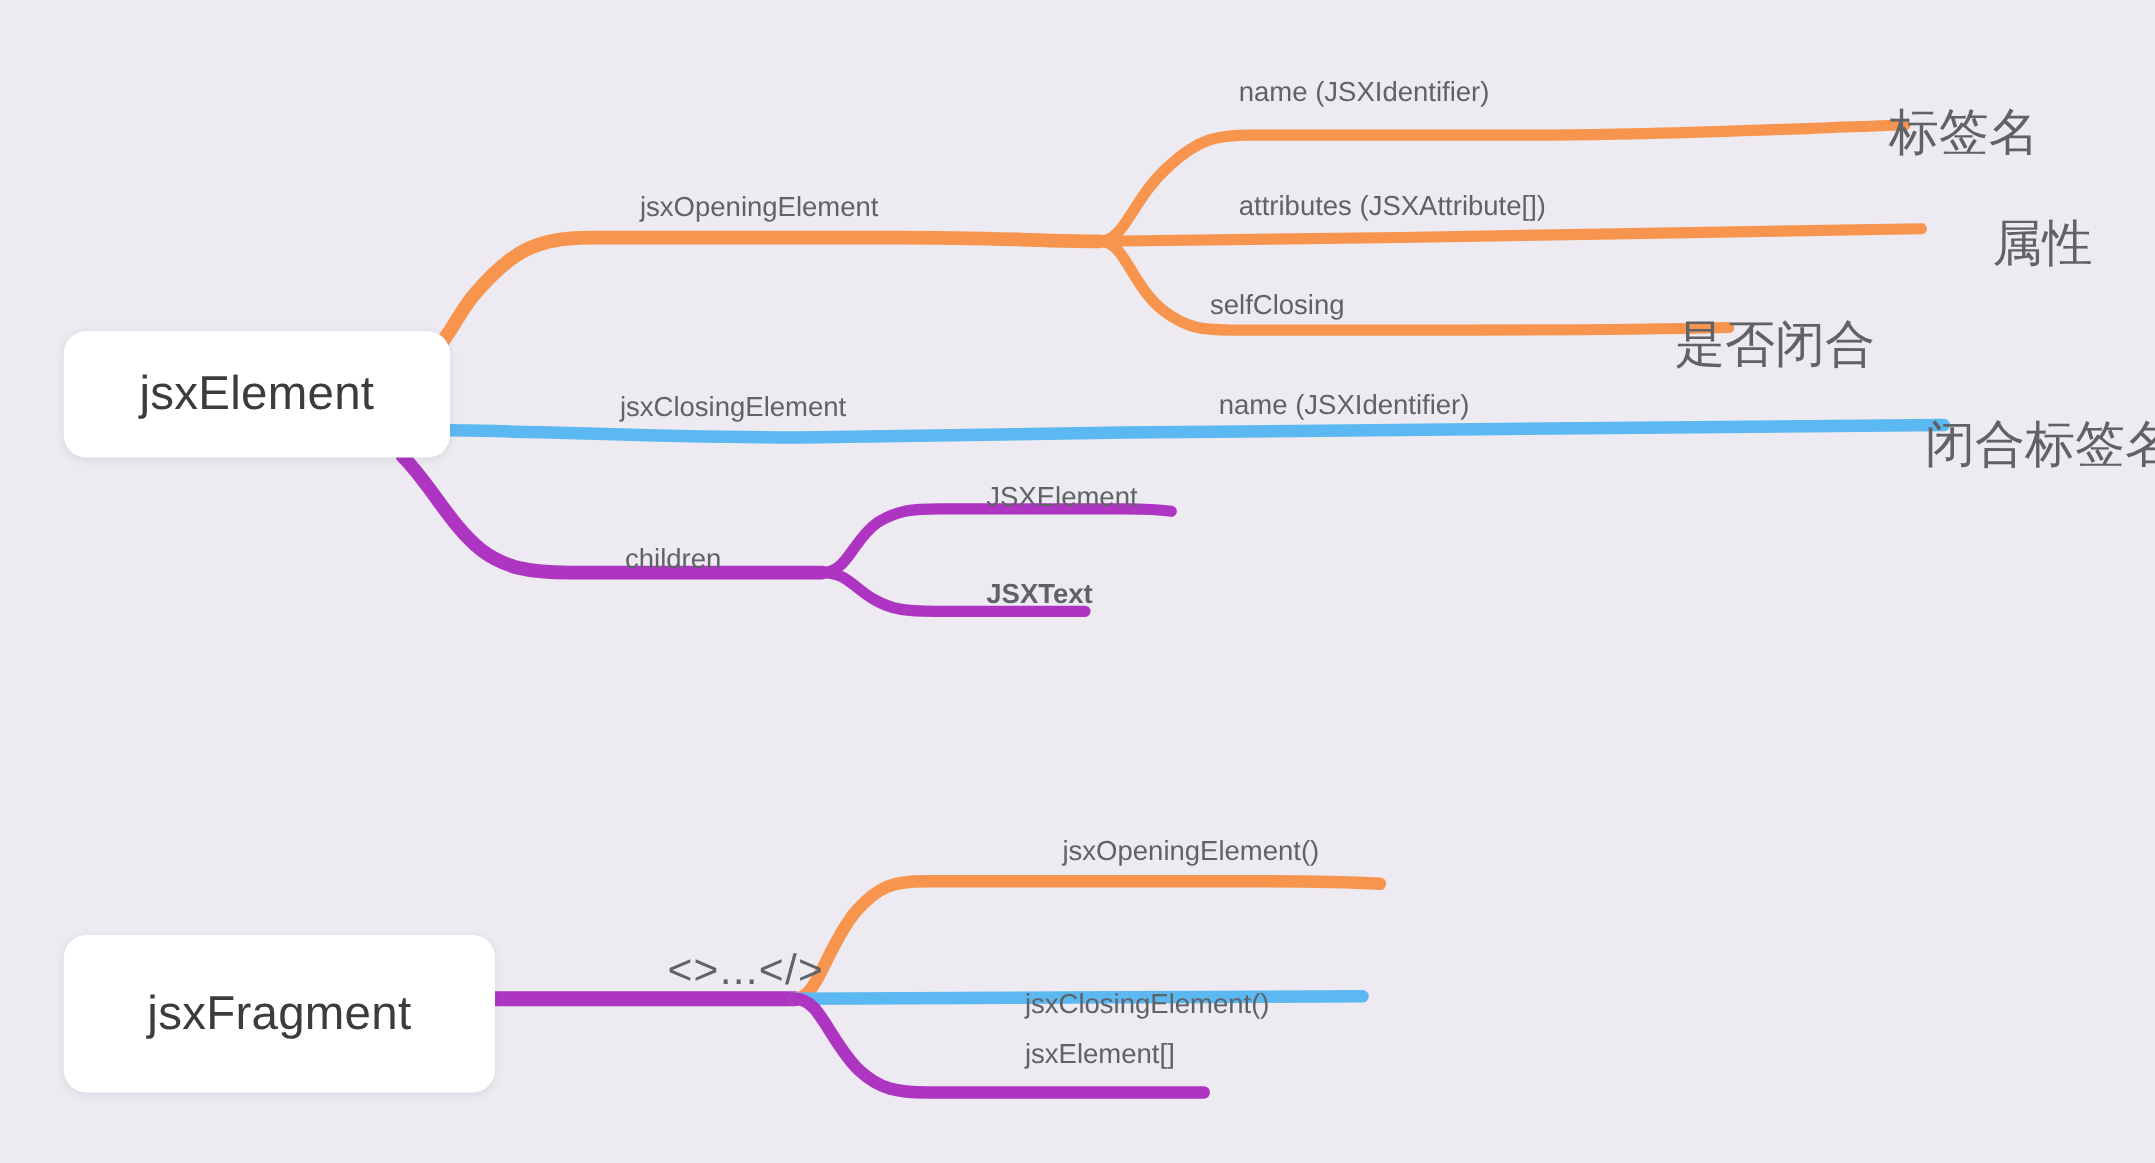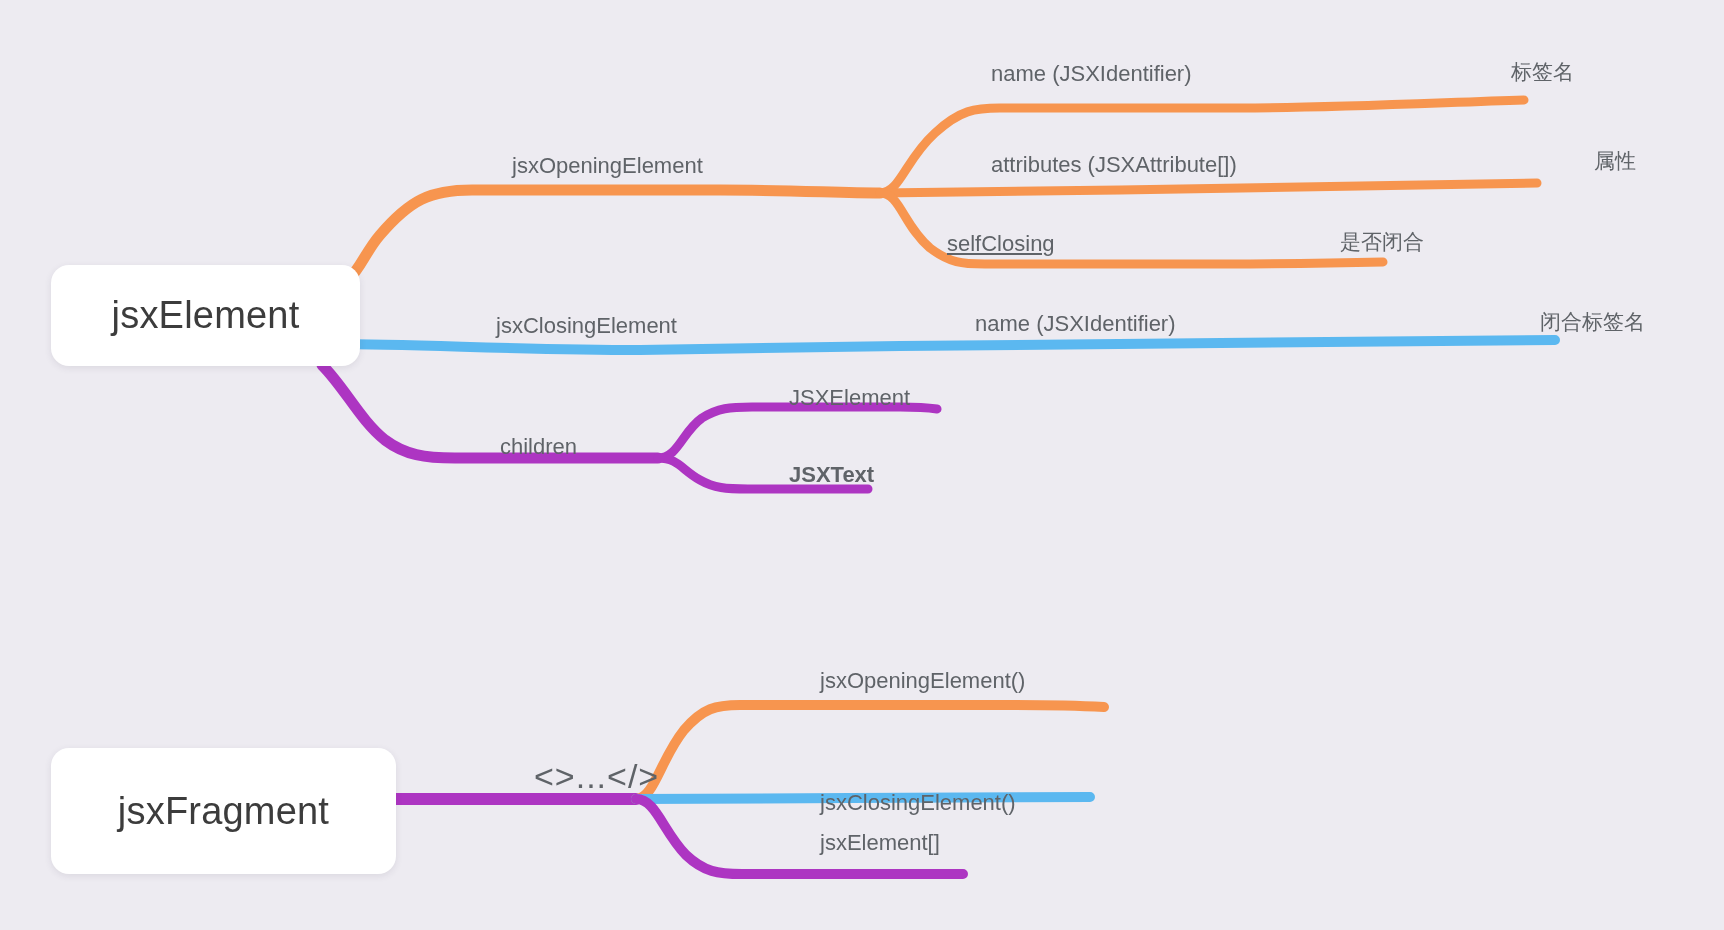--- a/index.html
+++ b/index.html
@@ -61,21 +61,22 @@
   }
   .branch-label {
     position: absolute;
     color: #5f6368;
     font-size: 22px;
     white-space: nowrap;
     line-height: 1;
   }
   .branch-label.cjk {
     font-family: "DejaVu Sans", "Liberation Sans", sans-serif;
-    font-size: 21px;
+    font-size: 40px;
+    margin-top: 24px;
   }
   .branch-label.glyph {
     font-size: 34px;
     letter-spacing: 1px;
   }
 </style>
 </head>
 <body>
 
 <div id="canvas">
@@ -129,37 +130,37 @@
     <div class="branch-label" style="left:512px; top:155px;">jsxOpeningElement</div>
 
     <div class="branch-label" style="left:991px; top:63px;">name (JSXIdentifier)</div>
 
     <div class="branch-label cjk" style="left:1511px; top:62px;">标签名</div>
 
     <div class="branch-label" style="left:991px; top:154px;">attributes (JSXAttribute[])</div>
 
     <div class="branch-label cjk" style="left:1594px; top:151px;">属性</div>
 
-    <div class="branch-label" style="left:947px; top:233px;text-decoration:underline;">selfClosing</div>
+    <div class="branch-label" style="left:968px; top:233px;">selfClosing</div>
 
     <div class="branch-label cjk" style="left:1340px; top:232px;">是否闭合</div>
 
     <div class="branch-label" style="left:496px; top:315px;">jsxClosingElement</div>
 
     <div class="branch-label" style="left:975px; top:313px;">name (JSXIdentifier)</div>
 
     <div class="branch-label cjk" style="left:1540px; top:312px;">闭合标签名</div>
 
     <div class="branch-label" style="left:500px; top:436px;text-align:right;">children</div>
 
     <div class="branch-label" style="left:789px; top:387px;">JSXElement</div>
 
     <div class="branch-label" style="left:789px; top:464px;font-weight:bold;">JSXText</div>
 
     <div class="branch-label glyph" style="left:534px; top:759px;">&lt;&gt;...&lt;/&gt;</div>
 
-    <div class="branch-label" style="left:820px; top:670px;">jsxOpeningElement()</div>
+    <div class="branch-label" style="left:850px; top:670px;">jsxOpeningElement()</div>
 
     <div class="branch-label" style="left:820px; top:792px;">jsxClosingElement()</div>
 
     <div class="branch-label" style="left:820px; top:832px;">jsxElement[]</div>
   </div>
 </div>
 
 </body></html>

